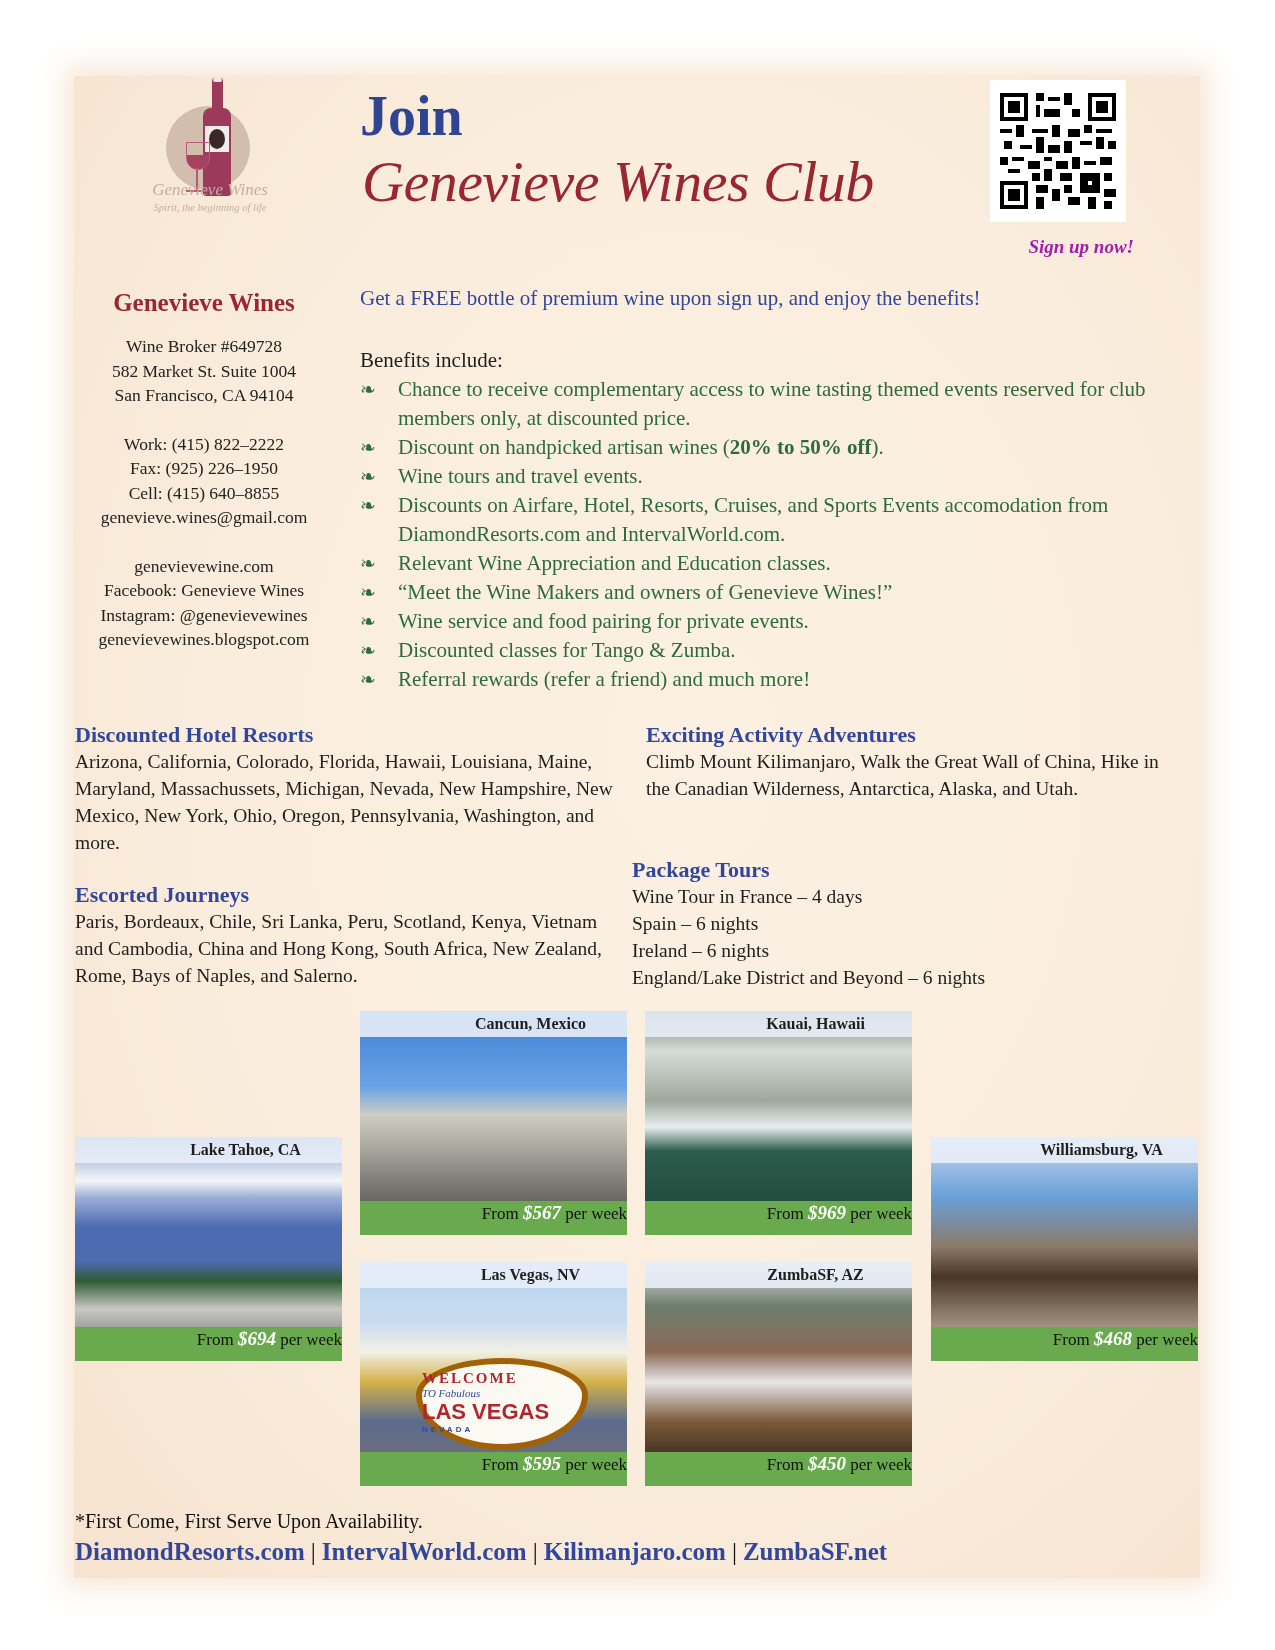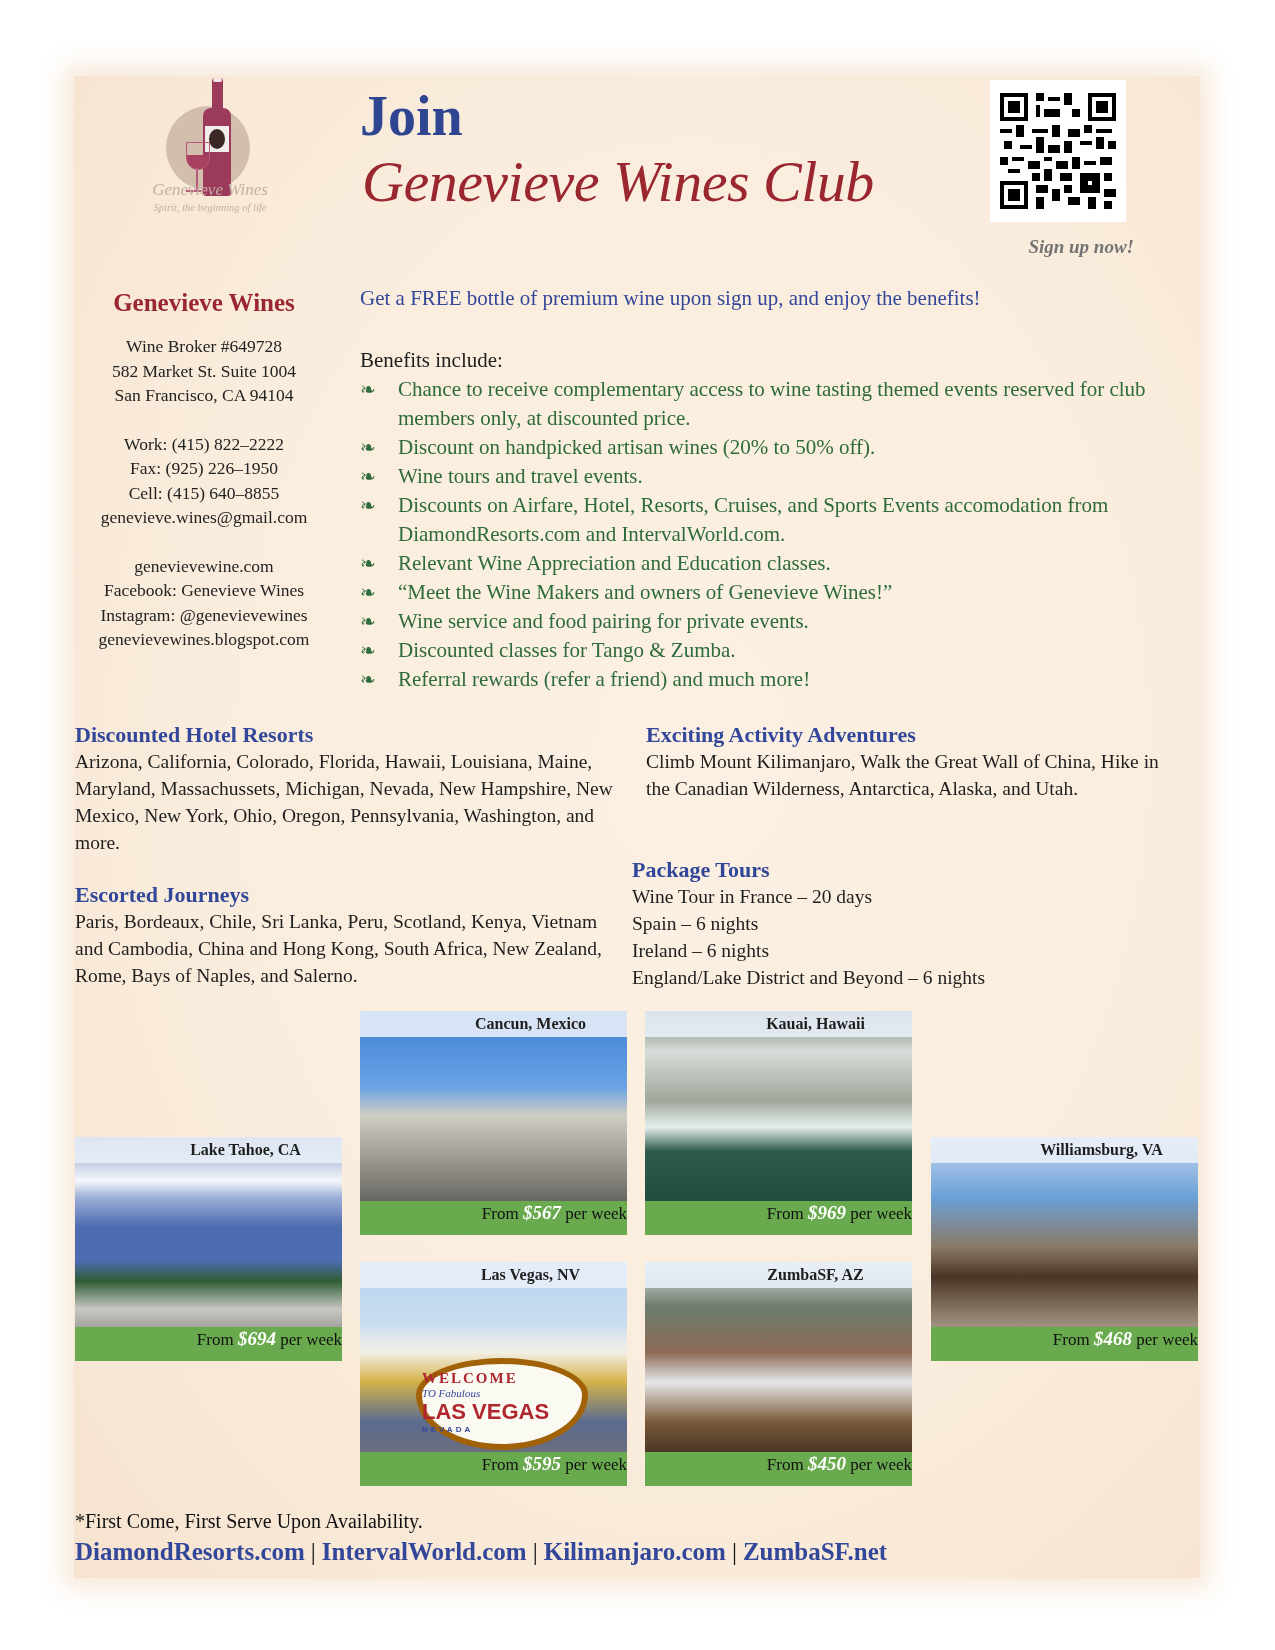--- a/index.html
+++ b/index.html
@@ -20,32 +20,32 @@
   .glass{position:absolute;left:46px;top:64px;width:22px;height:26px;border:1px solid #b85a7a;border-radius:0 0 12px 12px;background:linear-gradient(to bottom,transparent 45%,#a8405f 45%);}
   .glass-stem{position:absolute;left:56px;top:90px;width:2px;height:22px;background:#b85a7a;}
   .glass-foot{position:absolute;left:46px;top:112px;width:22px;height:2px;background:#b85a7a;}
   .logo-name{position:absolute;left:0;top:102px;width:140px;text-align:center;font-style:italic;color:#c5aea0;font-size:17px;}
   .logo-tag{position:absolute;left:0;top:124px;width:140px;text-align:center;font-style:italic;color:#c5aea0;font-size:10.5px;}
   
   .join{left:360px;top:84px;font-size:56px;font-weight:bold;color:#2f4592;}
   .club{left:362px;top:148px;font-size:58px;font-style:italic;color:#9a2630;letter-spacing:-0.5px;}
   .qr{left:990px;top:80px;width:136px;height:142px;background:#fff;}
   .qr svg{position:absolute;left:10px;top:8px;}
-  .signup{left:994px;top:236px;width:140px;text-align:right;font-size:19px;font-style:italic;font-weight:bold;color:#737373;font-family:Liberation Serif, serif;}
+  .signup{left:994px;top:236px;width:140px;text-align:right;font-size:19px;font-style:italic;font-weight:bold;color:#a21caf;font-family:Liberation Serif, serif;}
   
   .contact{left:76px;top:288px;width:256px;text-align:center;color:#222;font-size:17.5px;line-height:24.5px;}
   .contact .cname{font-size:25px;color:#9a2630;font-weight:bold;margin-bottom:16px;line-height:30px;}
   .contact .gap{height:24px;}
   
   .free{left:360px;top:286px;font-size:21px;color:#33479a;}
   .benefits{left:360px;top:346px;width:800px;font-size:21px;color:#2e6b3a;line-height:29px;}
   .benefits .intro{color:#1e1e1e;}
   .benefit{position:relative;padding-left:38px;}
   .benefit .bullet{position:absolute;left:0;top:0;font-size:19px;color:#2e6b3a;}
-  .benefit b{font-weight:normal;text-align:center;}
+  .benefit b{font-weight:bold;text-align:center;}
   
   .sect{font-size:19.5px;line-height:27px;color:#1e1e1e;}
   .sect h3{margin:0;font-size:22px;color:#33479a;font-weight:bold;line-height:27px;}
   .s1{left:75px;top:721px;width:540px;}
   .s2{left:75px;top:881px;width:540px;}
   .s3{left:646px;top:721px;width:540px;}
   .s4{left:632px;top:856px;width:540px;}
   
   .card{position:absolute;width:267px;height:224px;overflow:hidden;}
   .card .pic{position:absolute;left:0;top:0;width:100%;height:200px;}
@@ -184,21 +184,21 @@
 <div class="abs sect s2">
   <h3>Escorted Journeys</h3>
   <div>Paris, Bordeaux, Chile, Sri Lanka, Peru, Scotland, Kenya, Vietnam and Cambodia, China and Hong Kong,  South Africa, New Zealand, Rome, Bays of Naples, and Salerno.</div>
 </div>
 <div class="abs sect s3">
   <h3>Exciting Activity Adventures</h3>
   <div>Climb Mount Kilimanjaro, Walk the Great Wall of China, Hike in the Canadian Wilderness, Antarctica, Alaska, and Utah.</div>
 </div>
 <div class="abs sect s4">
   <h3>Package Tours</h3>
-  <div>Wine Tour in France – 20 days</div>
+  <div>Wine Tour in France – 4 days</div>
   <div>Spain – 6 nights</div>
   <div>Ireland – 6 nights</div>
   <div>England/Lake District and Beyond – 6 nights</div>
 </div>
 
 <div class="card" style="left:75px;top:1137px;">
   <div class="pic pic-tahoe"></div>
   <div class="cap">Lake Tahoe, CA</div>
   <div class="price"><span>From</span> <span class="amt">$694</span> <span>per week</span></div>
 </div>

